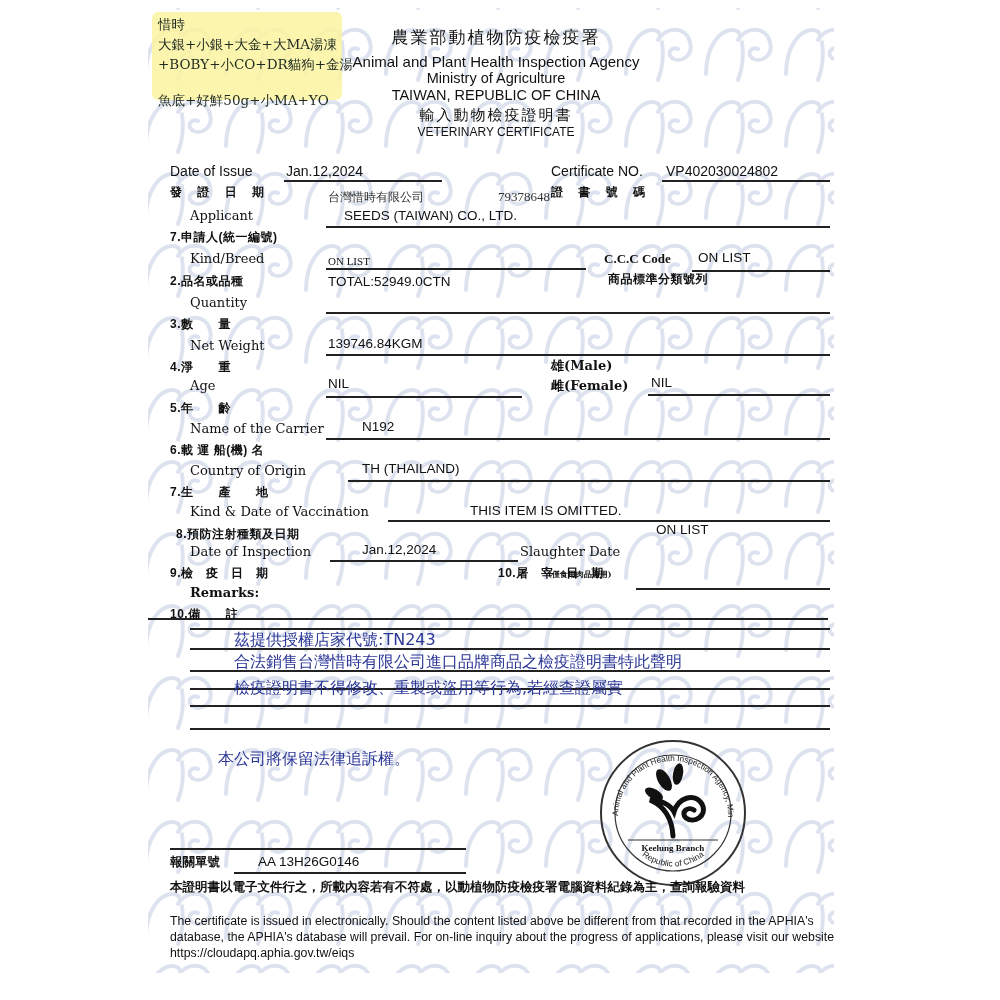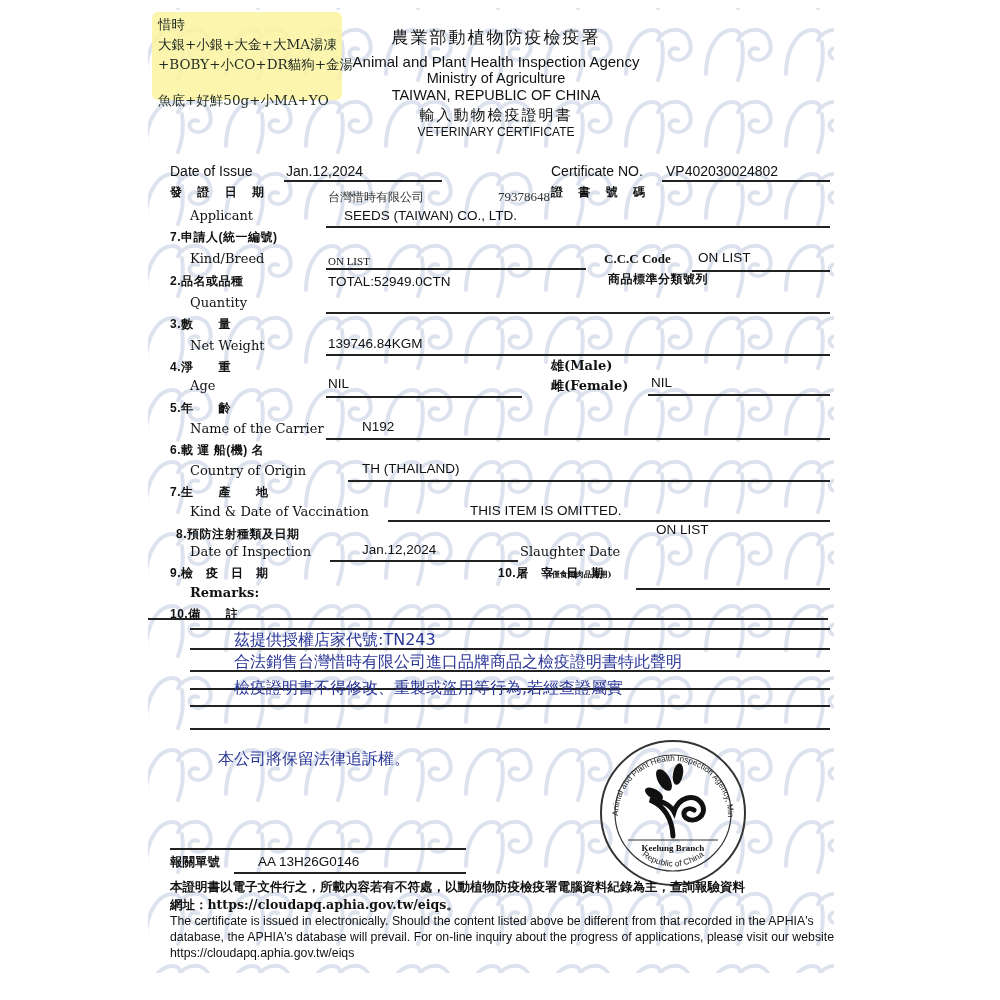--- a/index.html
+++ b/index.html
@@ -158,16 +158,15 @@
     <line x1="30" y1="102" x2="120" y2="102" stroke="#333" stroke-width="1"></line>
     <text x="75" y="113" text-anchor="middle" font-family="Liberation Serif, serif" font-size="9" font-weight="bold" fill="#111">Keelung Branch</text>
   </svg>
 
   <div class="line" style="left:22px;top:840px;width:296px;"></div>
   <div class="abs foot-zh" style="left:22px;top:846px;">報關單號</div>
   <div class="abs val" style="left:110px;top:846px;">AA  13H26G0146</div>
   <div class="line" style="left:86px;top:864px;width:232px;"></div>
 
   <div class="abs foot-zh" style="left:22px;top:871px;">本證明書以電子文件行之，所載內容若有不符處，以動植物防疫檢疫署電腦資料紀錄為主，查詢報驗資料</div>
-  <div class="abs foot-zh" style="left:22px;top:889px;">網址：https://cloudapq.aphia.gov.tw/eiqs。</div>
   <div class="abs foot-en" style="left:22px;top:905px;">The certificate is issued in electronically. Should the content listed above be different from that recorded in the APHIA's database, the APHIA's database will prevail. For on-line inquiry about the progress of applications, please visit our website at https://cloudapq.aphia.gov.tw/eiqs</div>
 
 </div>
 
 </body></html>

